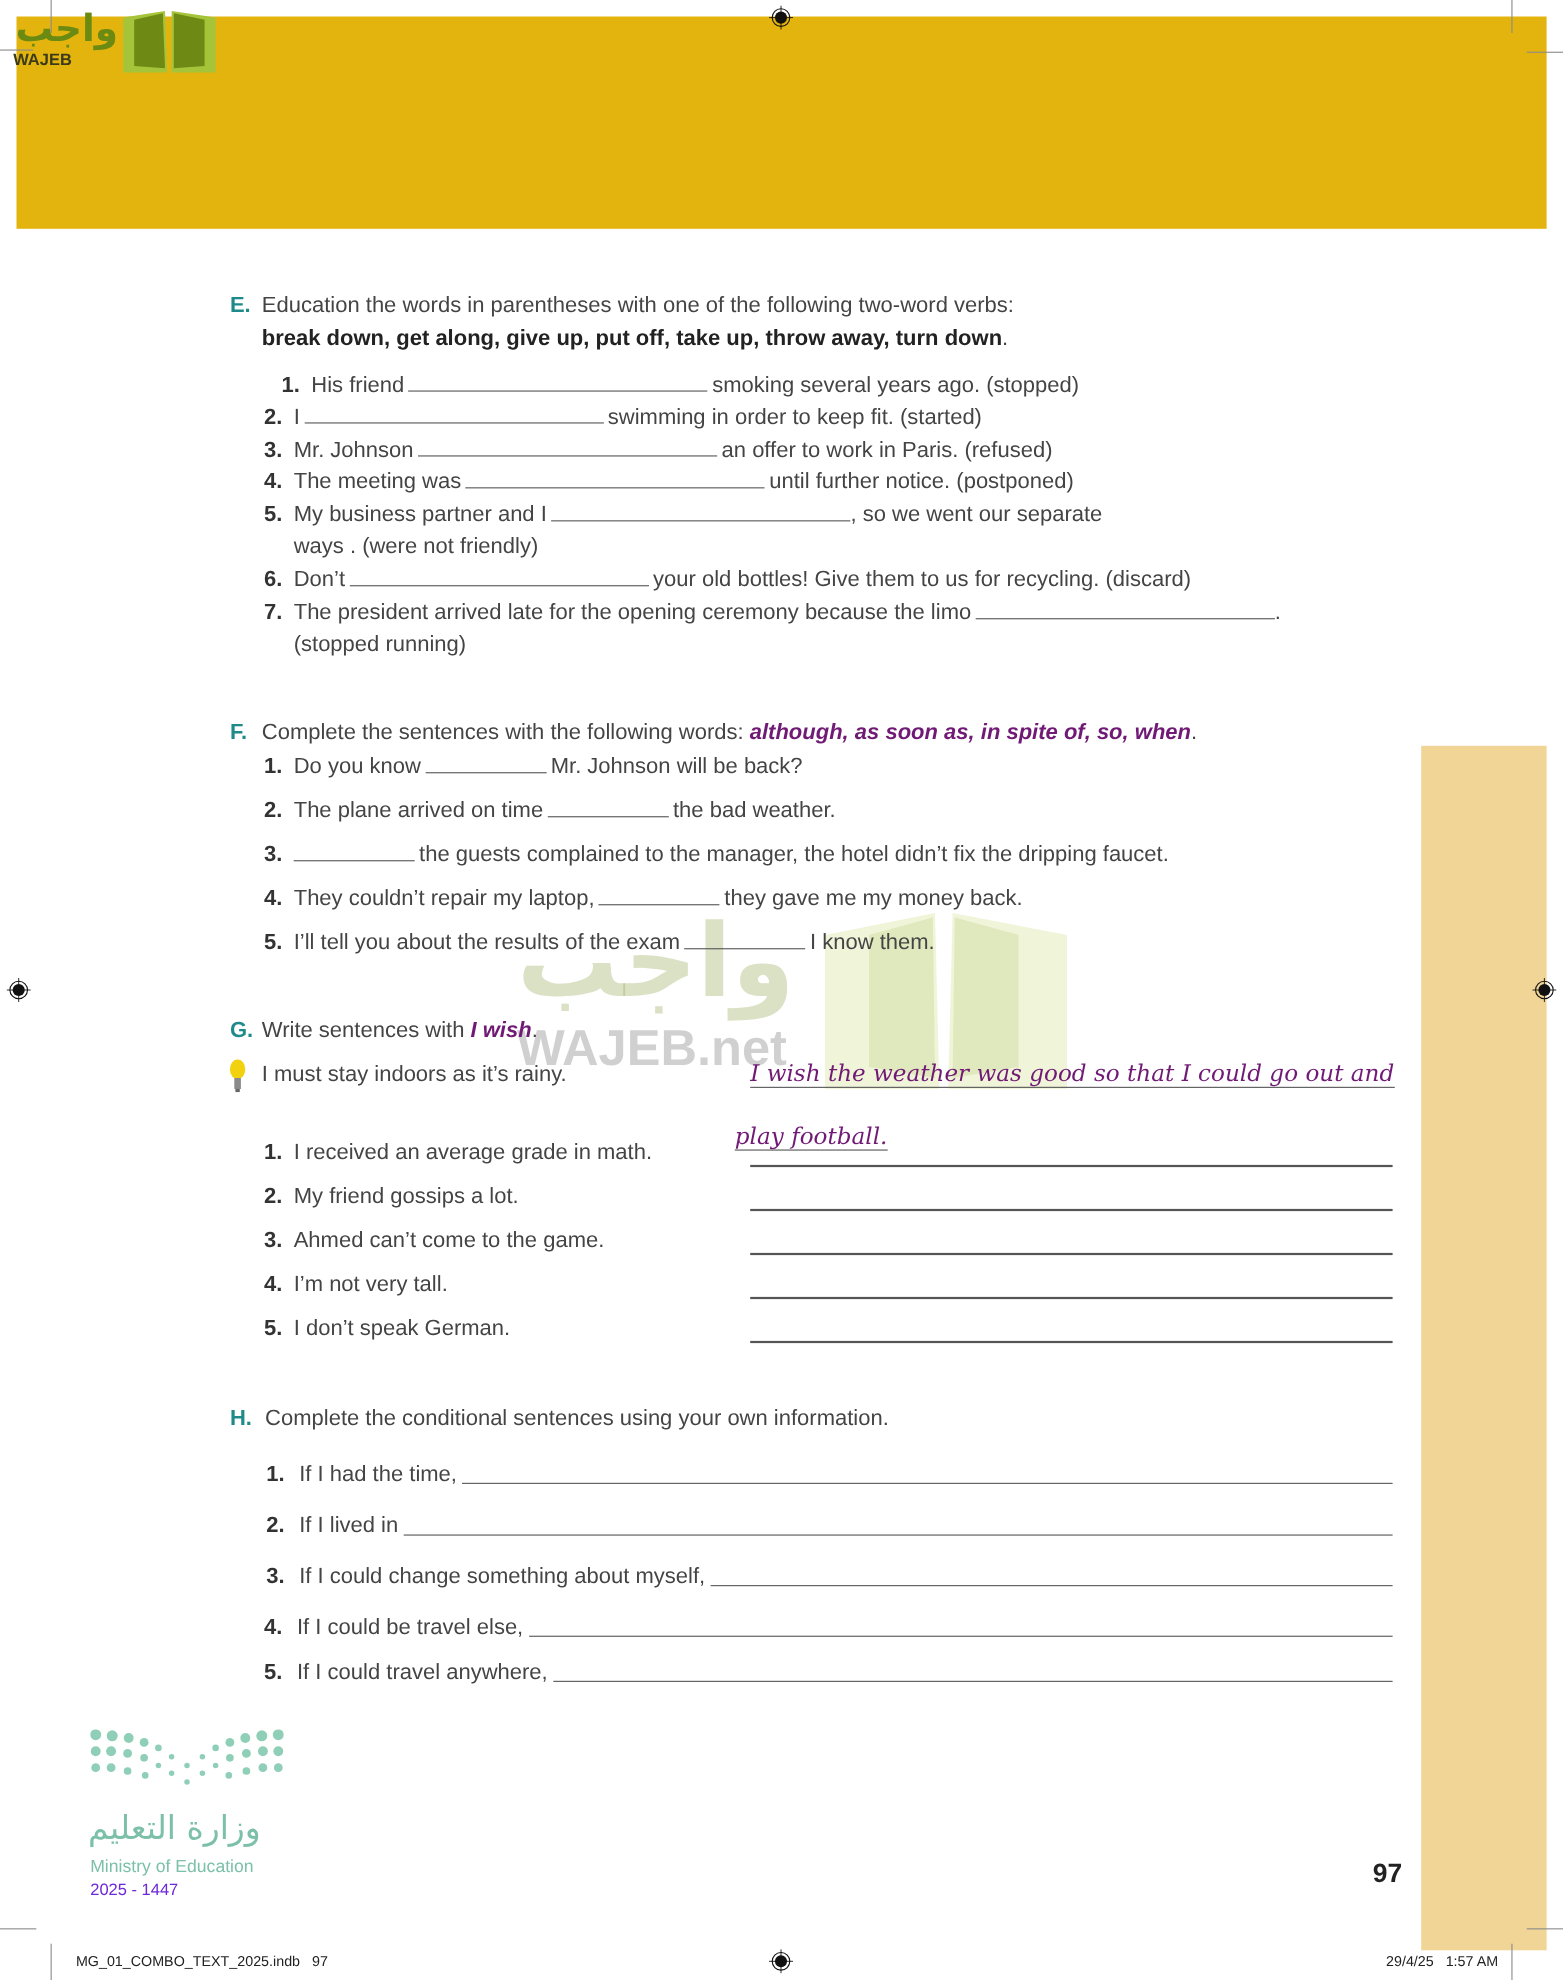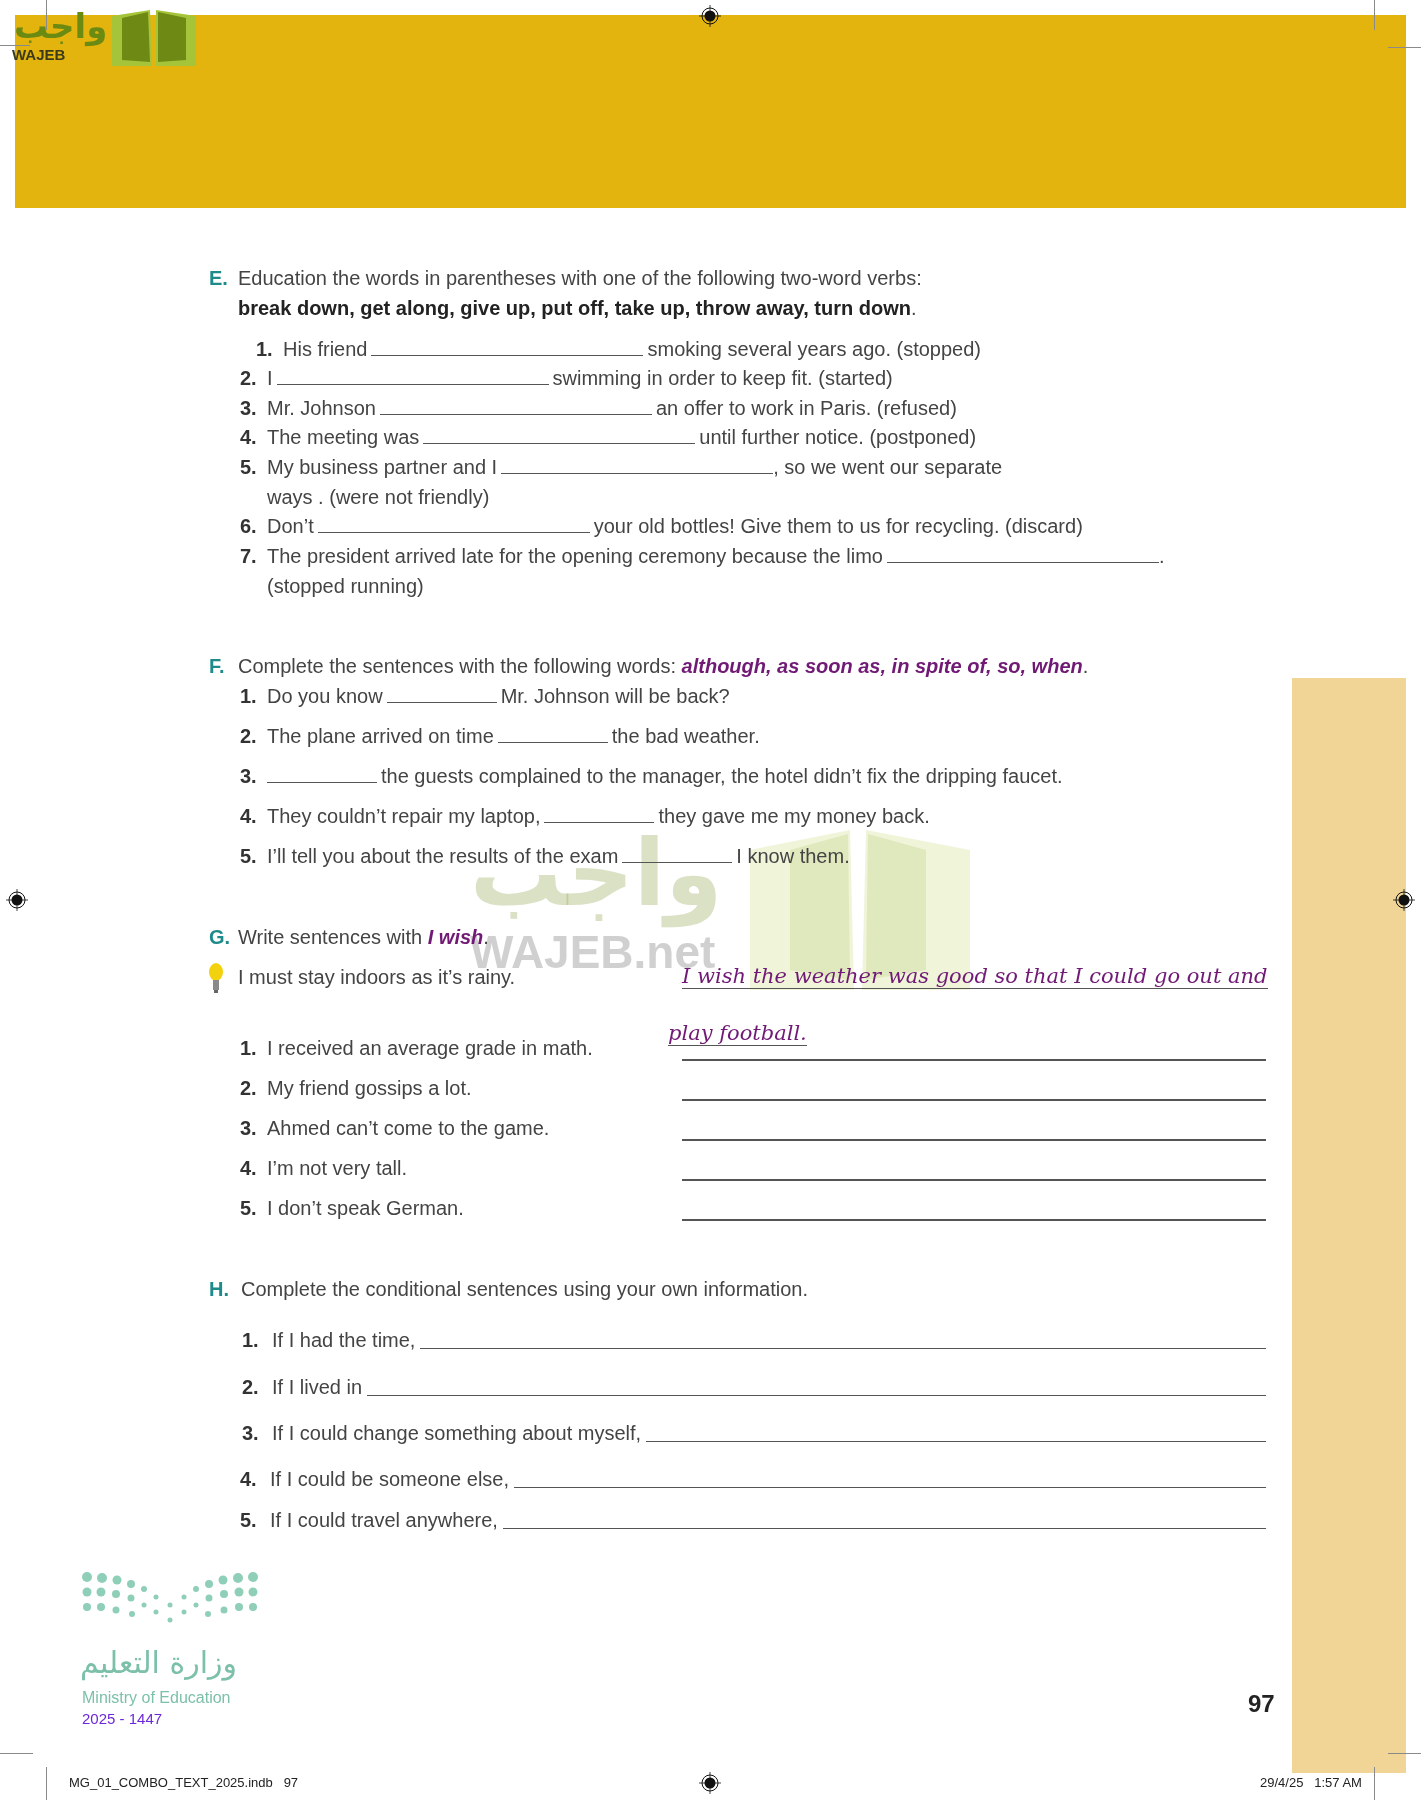--- a/index.html
+++ b/index.html
@@ -223,21 +223,21 @@
     <span>If I lived in</span>
     <span style="flex:1;border-bottom:1.5px solid #555;margin-left:5px;height:20px;"></span>
 </div>
 <div class="abs item" style="left:242px;top:1421px;display:flex;width:1024px;">
   <span class="num" style="width:30px;">3.</span>
     <span>If I could change something about myself,</span>
     <span style="flex:1;border-bottom:1.5px solid #555;margin-left:5px;height:20px;"></span>
 </div>
 <div class="abs item" style="left:240px;top:1467px;display:flex;width:1026px;">
   <span class="num" style="width:30px;">4.</span>
-    <span>If I could be someone else,</span>
+    <span>If I could be travel else,</span>
     <span style="flex:1;border-bottom:1.5px solid #555;margin-left:5px;height:20px;"></span>
 </div>
 <div class="abs item" style="left:240px;top:1508px;display:flex;width:1026px;">
   <span class="num" style="width:30px;">5.</span>
     <span>If I could travel anywhere,</span>
     <span style="flex:1;border-bottom:1.5px solid #555;margin-left:5px;height:20px;"></span>
 </div>
 
 <div class="abs moe">
   <svg style="position:absolute;left:4px;top:0;width:176px;height:60px;" viewBox="0 0 176 60">

